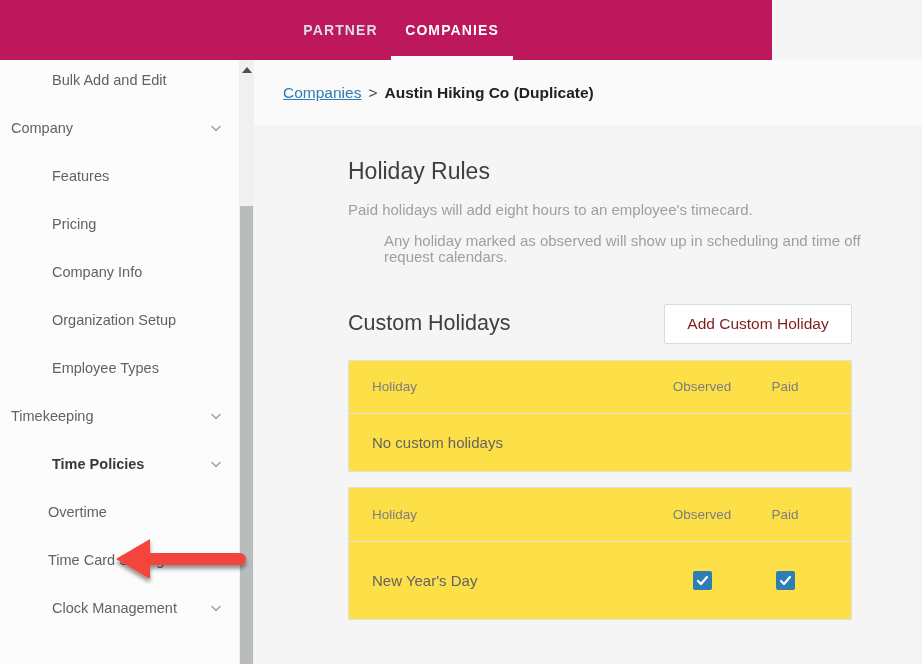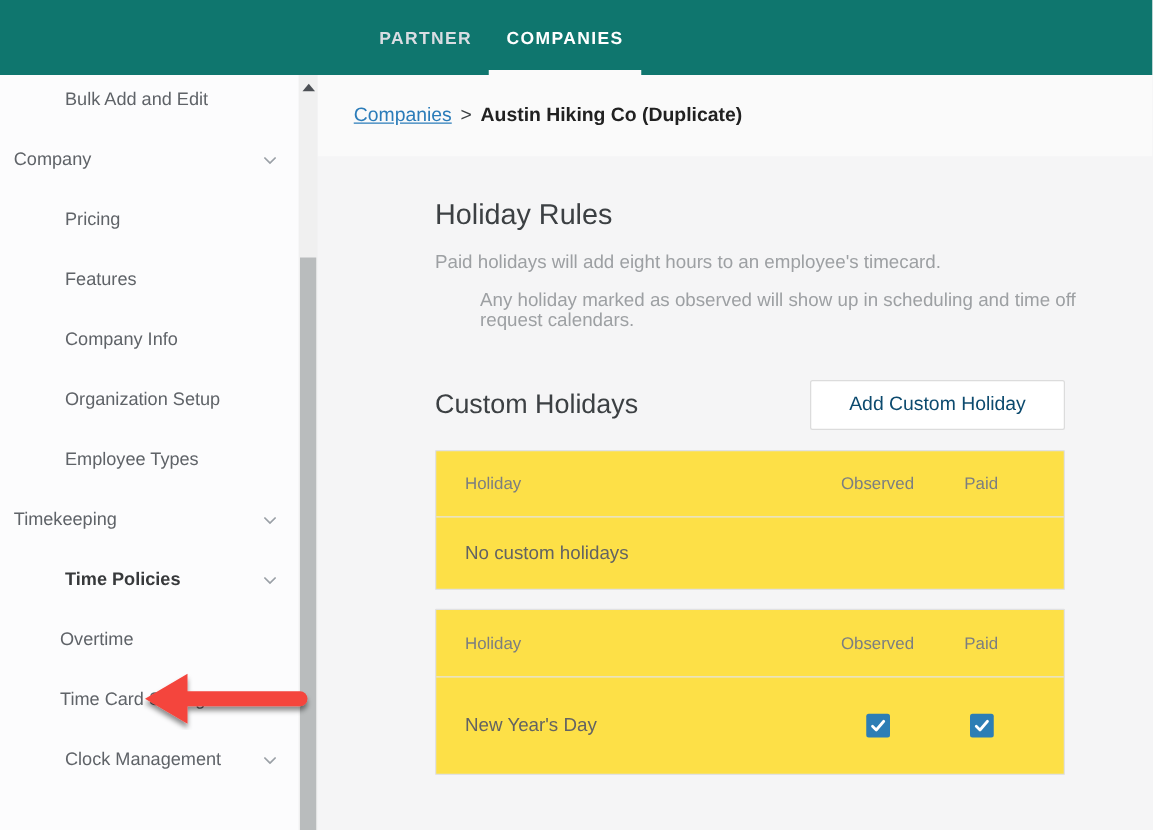--- a/index.html
+++ b/index.html
@@ -6,22 +6,22 @@
   html,body { width:922px; height:664px; overflow:hidden; }
   body {
     font-family:"Liberation Sans", sans-serif;
     background:#f5f5f6;
     position:relative;
     color:#616161;
   }
 
   
   .topbar {
-    position:absolute; left:0; top:0; width:922px; height:60px;
-    background:#0f766e; z-index:30; display:flex; align-items:stretch;
+    position:absolute; left:0; top:0; width:772px; height:60px;
+    background:#be185d; z-index:30; display:flex; align-items:stretch;
   }
   .topbar .tabs { display:flex; margin-left:290px; }
   .nav-tab {
     display:flex; align-items:center; justify-content:center;
     font-size:14px; font-weight:700; letter-spacing:1.1px;
     color:#d9dde2; position:relative; cursor:pointer;
   }
   .nav-tab.t-partner { width:101px; }
   .nav-tab.t-companies { width:122px; color:#ffffff; }
   .nav-tab.active::after {
@@ -83,22 +83,22 @@
   .desc { font-size:15px; color:#9da0a3; line-height:16.5px; }
   .desc.p1 { margin-top:17px; }
   .desc.p2 { margin-top:14px; width:480px;margin-left:36px; }
 
   .sect-row {
     margin-top:38px; display:flex; align-items:center; justify-content:space-between;
     height:40px;
   }
   .h-sect { font-size:21.5px; font-weight:400; color:#3c4043; }
   .btn-add {
-    width:204px; height:40px; background:#ffffff; border:1px solid #dcdcdc;
-    color:#0c4a6e; font-size:15.5px; font-family:"Liberation Sans",sans-serif;
+    width:188px; height:40px; background:#ffffff; border:1px solid #dcdcdc;
+    color:#7f1d1d; font-size:15.5px; font-family:"Liberation Sans",sans-serif;
     cursor:pointer; border-radius:2px;
   }
 
   .card {
     background:#fde047; border:1px solid #e1e1e2; border-radius:1px;
   }
   .card.custom { margin-top:16px; }
   .card.general { margin-top:15px; }
 
   .trow { display:flex; align-items:center; }
@@ -137,25 +137,25 @@
     </div>
 
     <div class="side-item lvl0">
       <span class="lbl">Company</span>
       <svg class="chev" viewBox="0 0 14 14">
           <path d="M2.5 5l4.5 4.5L11.5 5" fill="none" stroke="#9aa0a6" stroke-width="1.4"></path>
         </svg>
     </div>
 
     <div class="side-item lvl1">
+      <span class="lbl">Features</span>
+    </div>
+
+    <div class="side-item lvl1">
       <span class="lbl">Pricing</span>
-    </div>
-
-    <div class="side-item lvl1">
-      <span class="lbl">Features</span>
     </div>
 
     <div class="side-item lvl1">
       <span class="lbl">Company Info</span>
     </div>
 
     <div class="side-item lvl1">
       <span class="lbl">Organization Setup</span>
     </div>
 

